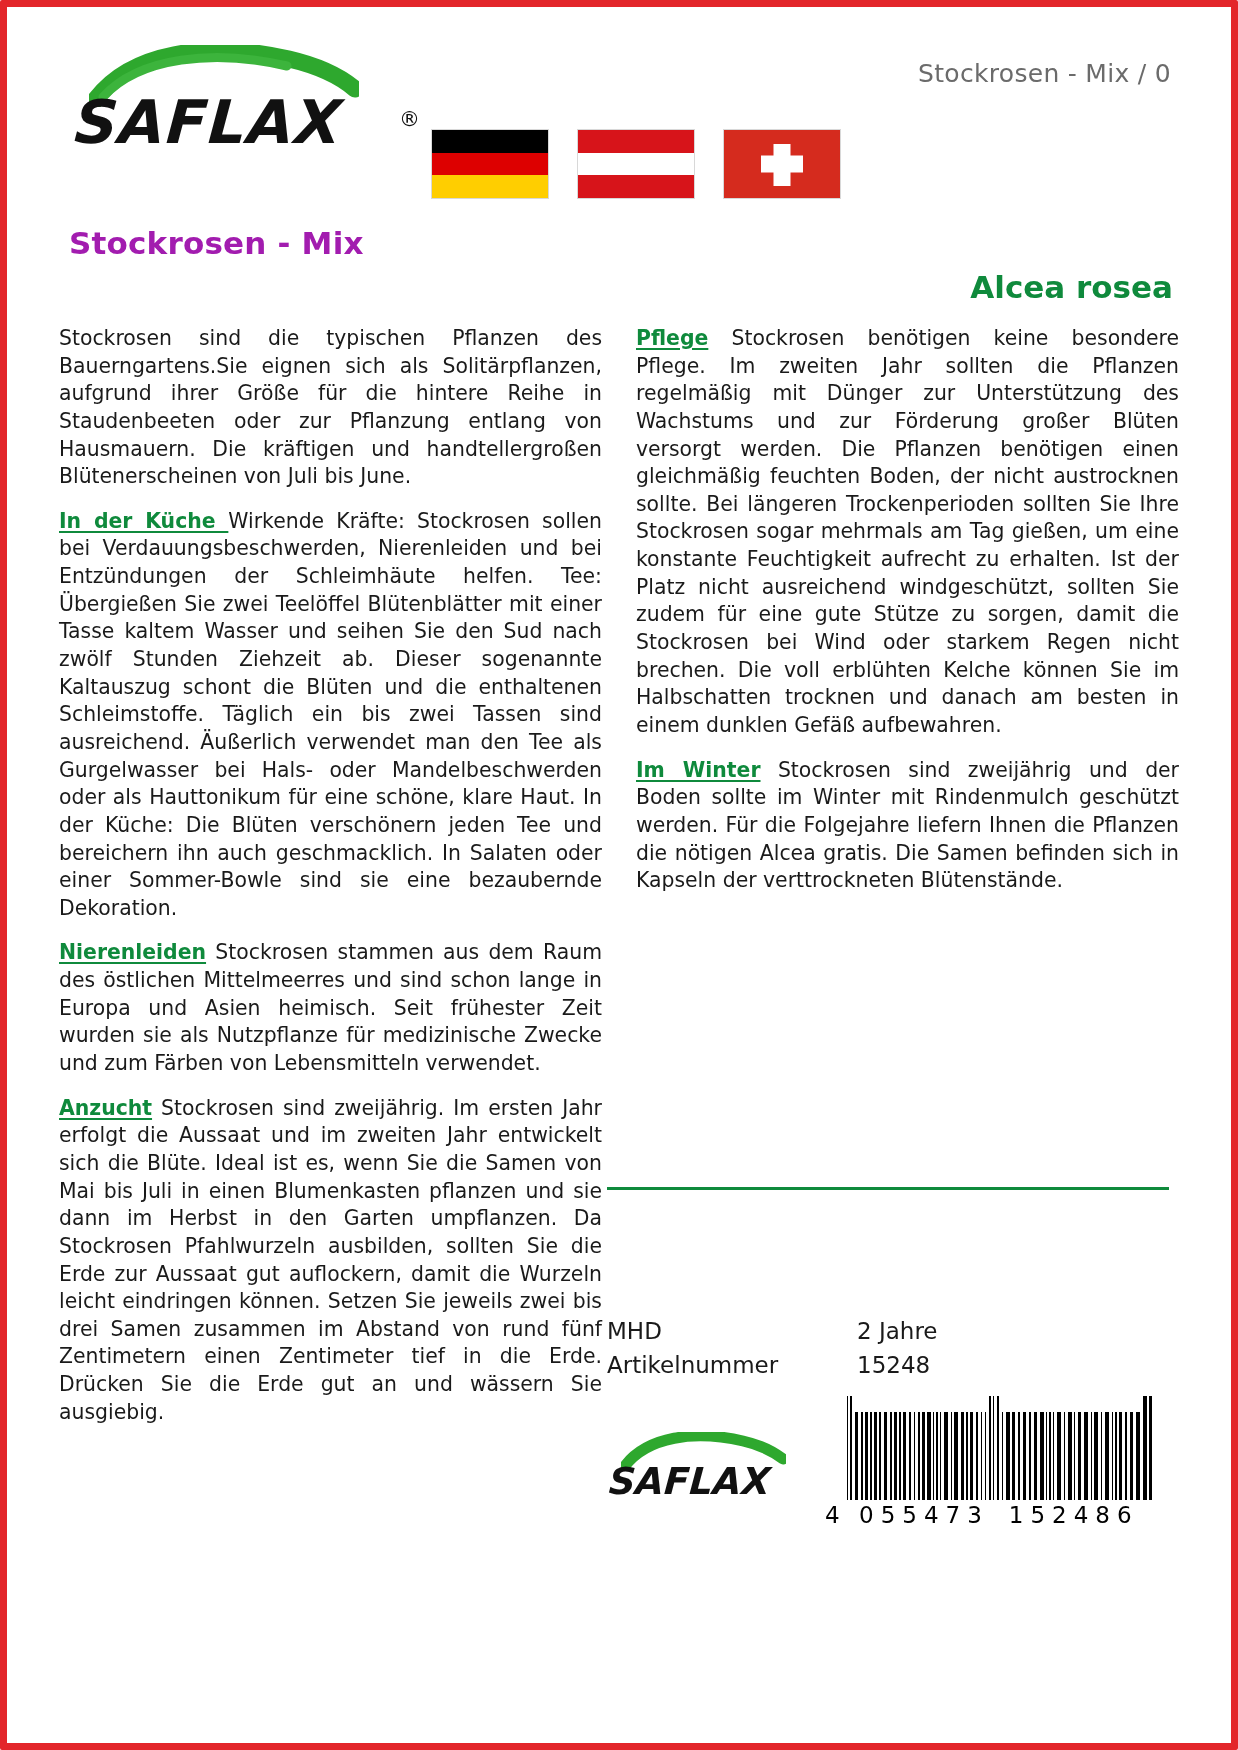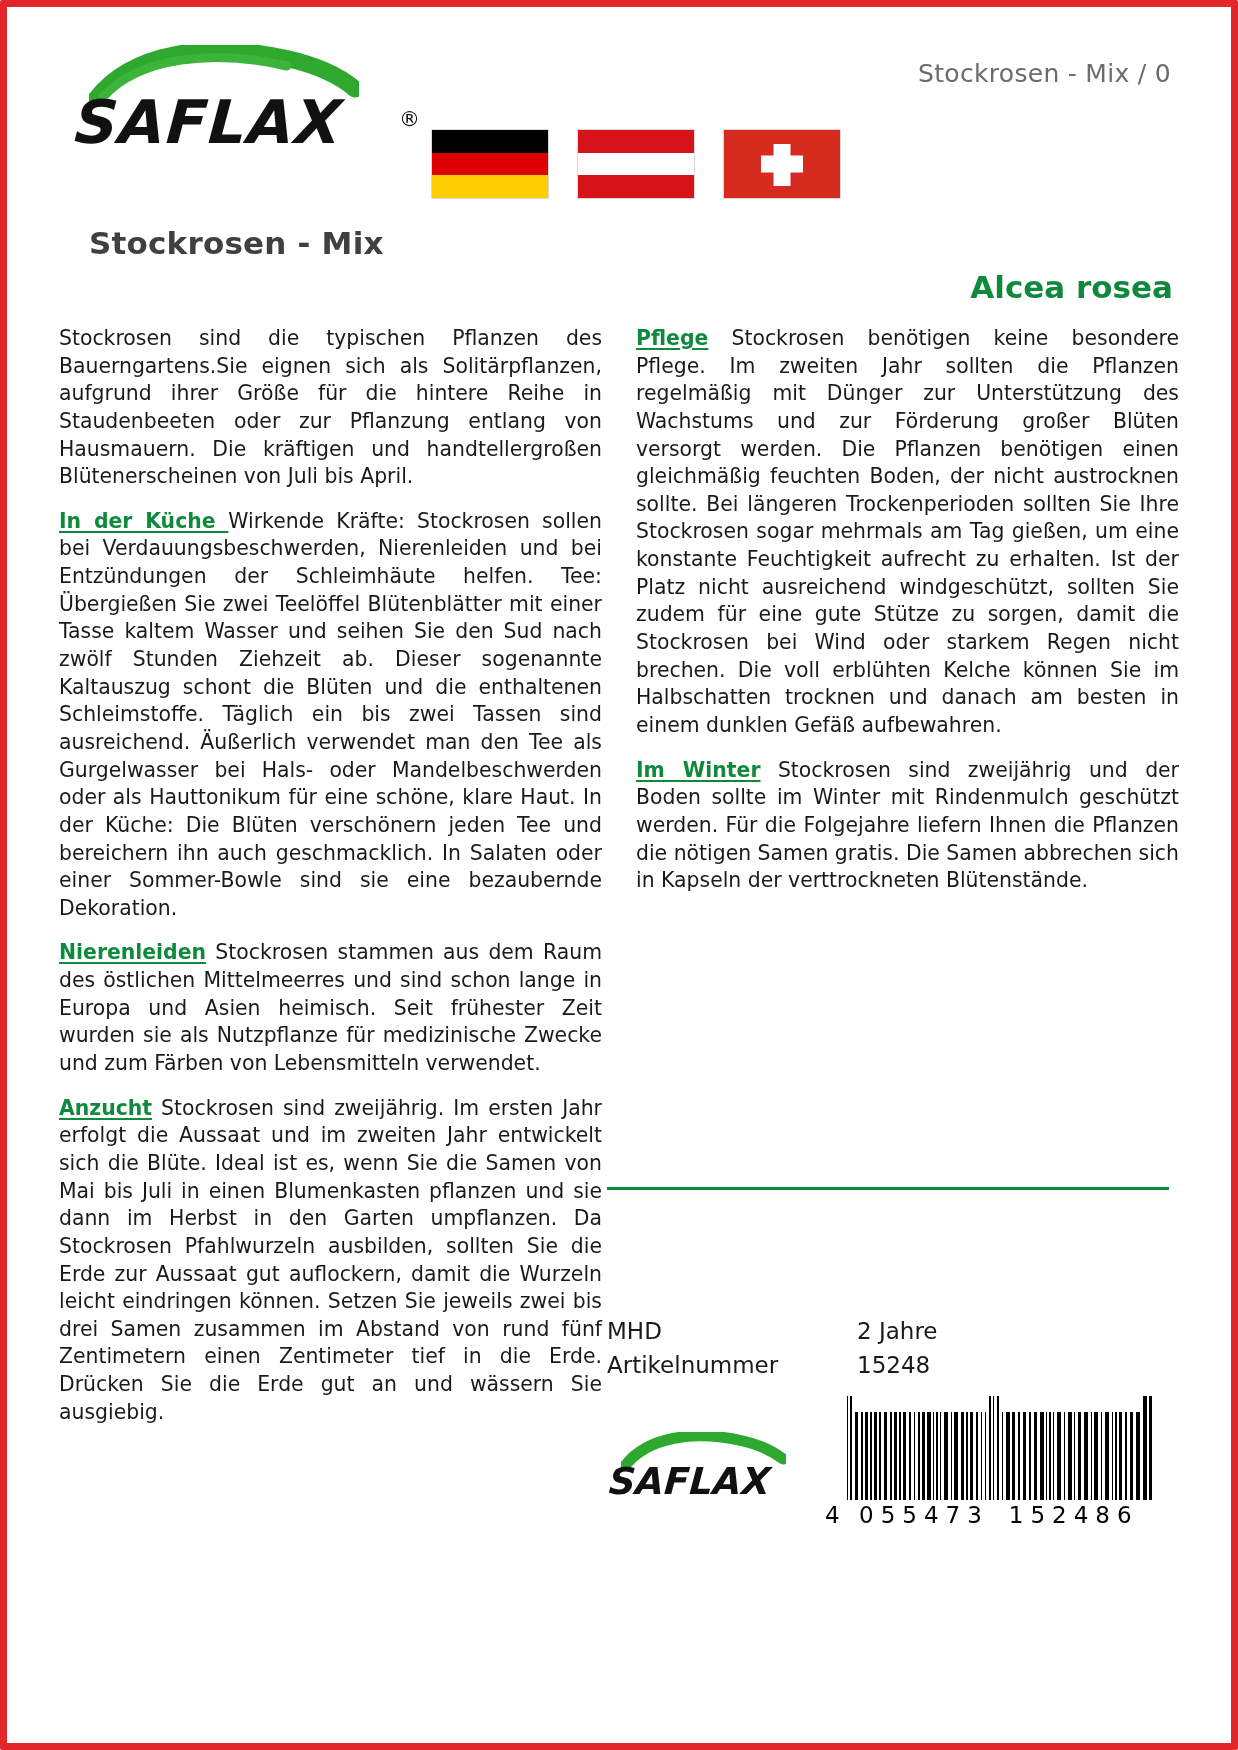--- a/index.html
+++ b/index.html
@@ -115,23 +115,22 @@
     position: relative;
     margin-top: 36px;
     height: 42px;
   }
   .common-name {
     position: absolute;
     left: 10px;
     top: 0;
     font-size: 31px;
     font-weight: bold;
-    color: #404040;
+    color: #a21caf;
     letter-spacing: 0.2px;
-    margin-left: 20px;
   }
   .latin-name {
     position: absolute;
     right: 6px;
     top: 44px;
     font-size: 31px;
     font-weight: bold;
     color: #0f8a3c;
   }
 
@@ -270,29 +269,29 @@
     <div class="header-code">Stockrosen - Mix / 0</div>
   </div>
 
   <div class="title-row">
     <div class="common-name">Stockrosen - Mix</div>
     <div class="latin-name">Alcea rosea</div>
   </div>
 
   <div class="columns">
     <div class="col">
-      <p><span class="lead"></span><span>Stockrosen sind die typischen Pflanzen des Bauerngartens.Sie eignen sich als Solitärpflanzen, aufgrund ihrer Größe für die hintere Reihe in Staudenbeeten oder zur Pflanzung entlang von Hausmauern. Die kräftigen und handtellergroßen Blütenerscheinen von Juli bis April.</span></p>
+      <p><span class="lead"></span><span>Stockrosen sind die typischen Pflanzen des Bauerngartens.Sie eignen sich als Solitärpflanzen, aufgrund ihrer Größe für die hintere Reihe in Staudenbeeten oder zur Pflanzung entlang von Hausmauern. Die kräftigen und handtellergroßen Blütenerscheinen von Juli bis June.</span></p>
       <p><span class="lead">In der Küche </span><span>Wirkende Kräfte: Stockrosen sollen bei Verdauungsbeschwerden, Nierenleiden und bei Entzündungen der Schleimhäute helfen. Tee: Übergießen Sie zwei Teelöffel Blütenblätter mit einer Tasse kaltem Wasser und seihen Sie den Sud nach zwölf Stunden Ziehzeit ab. Dieser sogenannte Kaltauszug schont die Blüten und die enthaltenen Schleimstoffe. Täglich ein bis zwei Tassen sind ausreichend. Äußerlich verwendet man den Tee als Gurgelwasser bei Hals- oder Mandelbeschwerden oder als Hauttonikum für eine schöne, klare Haut. In der Küche: Die Blüten verschönern jeden Tee und bereichern ihn auch geschmacklich. In Salaten oder einer Sommer-Bowle sind sie eine bezaubernde Dekoration.</span></p>
       <p><span class="lead">Nierenleiden</span><span> Stockrosen stammen aus dem Raum des östlichen Mittelmeerres und sind schon lange in Europa und Asien heimisch. Seit frühester Zeit wurden sie als Nutzpflanze für medizinische Zwecke und zum Färben von Lebensmitteln verwendet.</span></p>
       <p><span class="lead">Anzucht</span><span> Stockrosen sind zweijährig. Im ersten Jahr erfolgt die Aussaat und im zweiten Jahr entwickelt sich die Blüte. Ideal ist es, wenn Sie die Samen von Mai bis Juli in einen Blumenkasten pflanzen und sie dann im Herbst in den Garten umpflanzen. Da Stockrosen Pfahlwurzeln ausbilden, sollten Sie die Erde zur Aussaat gut auflockern, damit die Wurzeln leicht eindringen können. Setzen Sie jeweils zwei bis drei Samen zusammen im Abstand von rund fünf Zentimetern einen Zentimeter tief in die Erde. Drücken Sie die Erde gut an und wässern Sie ausgiebig.</span></p>
     </div>
 
     <div class="col">
       <p><span class="lead">Pflege</span><span> Stockrosen benötigen keine besondere Pflege. Im zweiten Jahr sollten die Pflanzen regelmäßig mit Dünger zur Unterstützung des Wachstums und zur Förderung großer Blüten versorgt werden. Die Pflanzen benötigen einen gleichmäßig feuchten Boden, der nicht austrocknen sollte. Bei längeren Trockenperioden sollten Sie Ihre Stockrosen sogar mehrmals am Tag gießen, um eine konstante Feuchtigkeit aufrecht zu erhalten. Ist der Platz nicht ausreichend windgeschützt, sollten Sie zudem für eine gute Stütze zu sorgen, damit die Stockrosen bei Wind oder starkem Regen nicht brechen. Die voll erblühten Kelche können Sie im Halbschatten trocknen und danach am besten in einem dunklen Gefäß aufbewahren.</span></p>
-      <p><span class="lead">Im Winter</span><span> Stockrosen sind zweijährig und der Boden sollte im Winter mit Rindenmulch geschützt werden. Für die Folgejahre liefern Ihnen die Pflanzen die nötigen Samen gratis. Die Samen abbrechen sich in Kapseln der verttrockneten Blütenstände.</span></p>
+      <p><span class="lead">Im Winter</span><span> Stockrosen sind zweijährig und der Boden sollte im Winter mit Rindenmulch geschützt werden. Für die Folgejahre liefern Ihnen die Pflanzen die nötigen Alcea gratis. Die Samen befinden sich in Kapseln der verttrockneten Blütenstände.</span></p>
     </div>
   </div>
 
   <div class="footer">
     <hr class="rule">
 
     <div class="meta">
       <div class="meta-row">
         <div class="meta-key">MHD</div>
         <div class="meta-val">2 Jahre</div>

